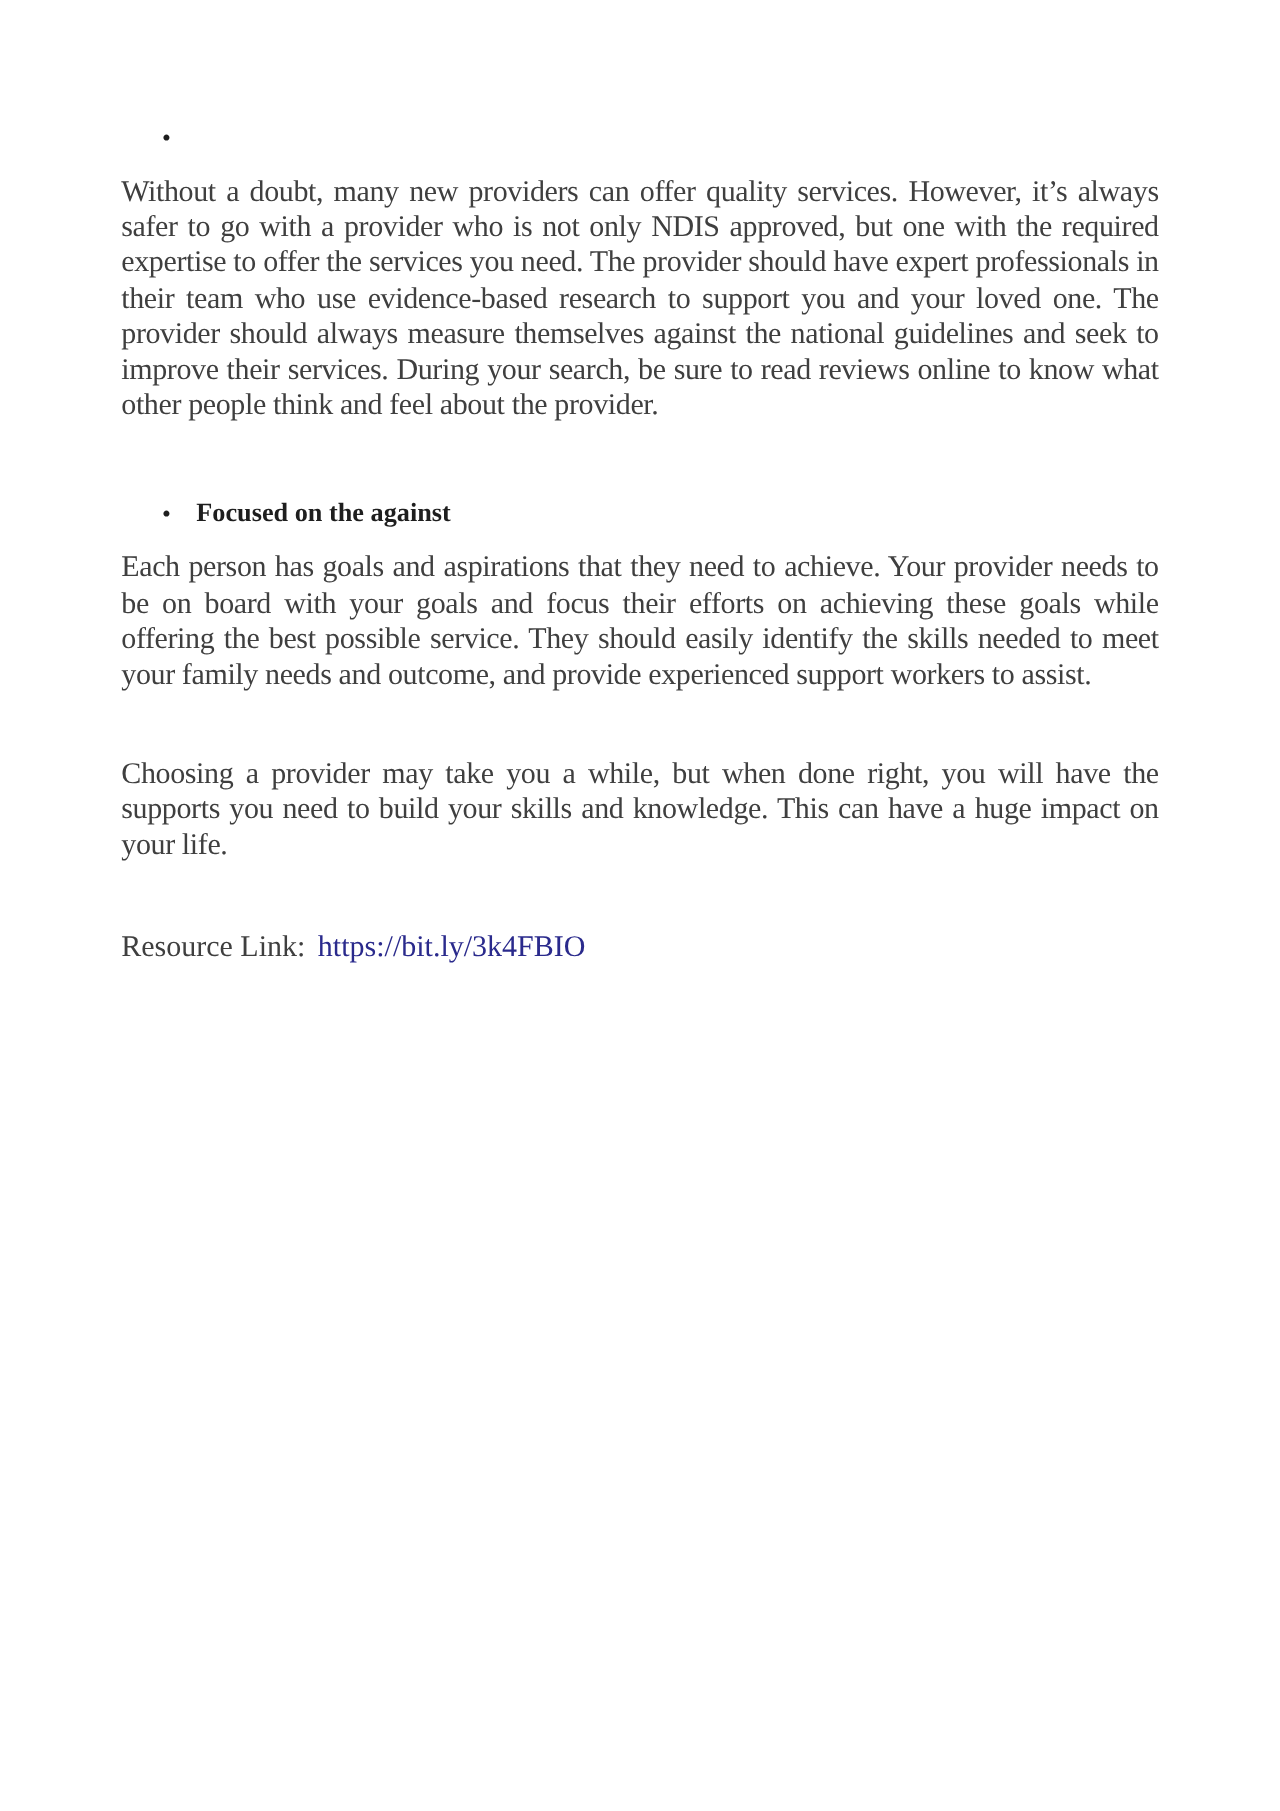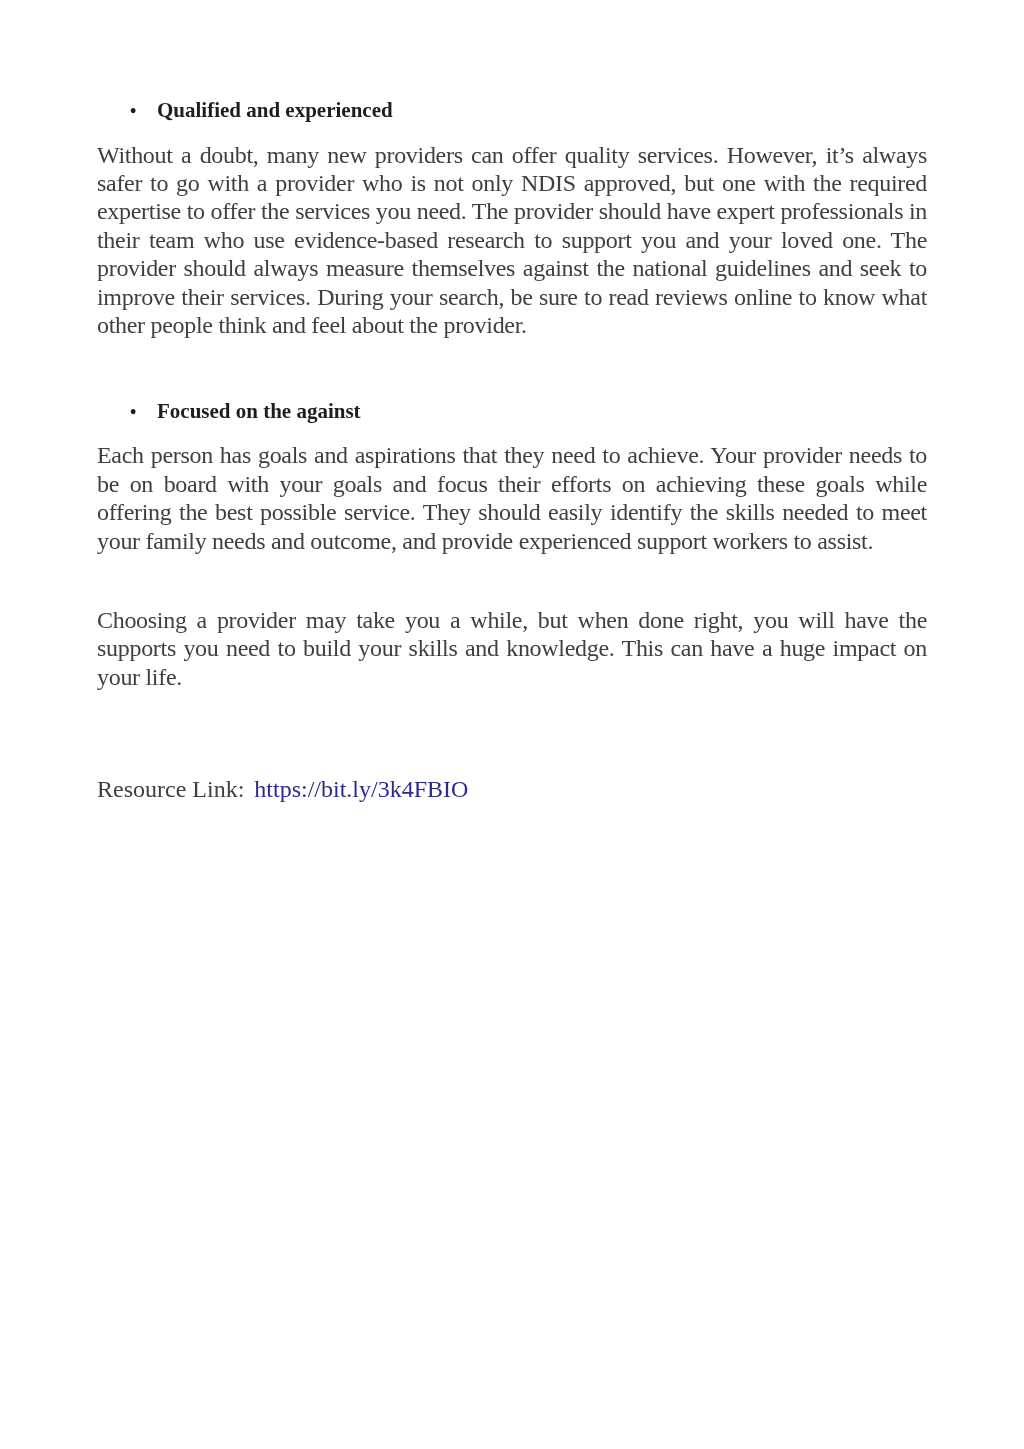--- a/index.html
+++ b/index.html
@@ -36,41 +36,40 @@
   }
   .para {
     margin: 0 0 57px 0;
     font-size: 24px;
     line-height: 28.45px;
     letter-spacing: -0.3px;
     text-align: justify;
     color: #3f3f3f;
   }
   .para.tight { margin-bottom: 51px; }
-  .para.closing { margin-bottom: 84px; }
+  .para.closing { margin-bottom: 54px; }
   .resource-line {
     margin: 0;
     font-size: 24px;
     line-height: 28.45px;
     color: #3f3f3f;
   }
   .resource-line a {
     color: #2a2a8c;
     text-decoration: none;
     margin-left: 10px;
   }
 </style>
 </head>
 <body>
 
 <div class="page">
 
   <div class="bullet-row">
     <span class="bullet-glyph">•</span>
-    <span>Qualified and experienced</span>
   </div>
 
   <p class="para">Without a doubt, many new providers can offer quality services. However, it’s always safer to go with a provider who is not only NDIS approved, but one with the required expertise to offer the services you need. The provider should have expert professionals in their team who use evidence-based research to support you and your loved one. The provider should always measure themselves against the national guidelines and seek to improve their services. During your search, be sure to read reviews online to know what other people think and feel about the provider.</p>
 
   <div class="bullet-row">
     <span class="bullet-glyph">•</span>
     <span>Focused on the against</span>
   </div>
 
   <p class="para tight">Each person has goals and aspirations that they need to achieve. Your provider needs to be on board with your goals and focus their efforts on achieving these goals while offering the best possible service. They should easily identify the skills needed to meet your family needs and outcome, and provide experienced support workers to assist.</p>

